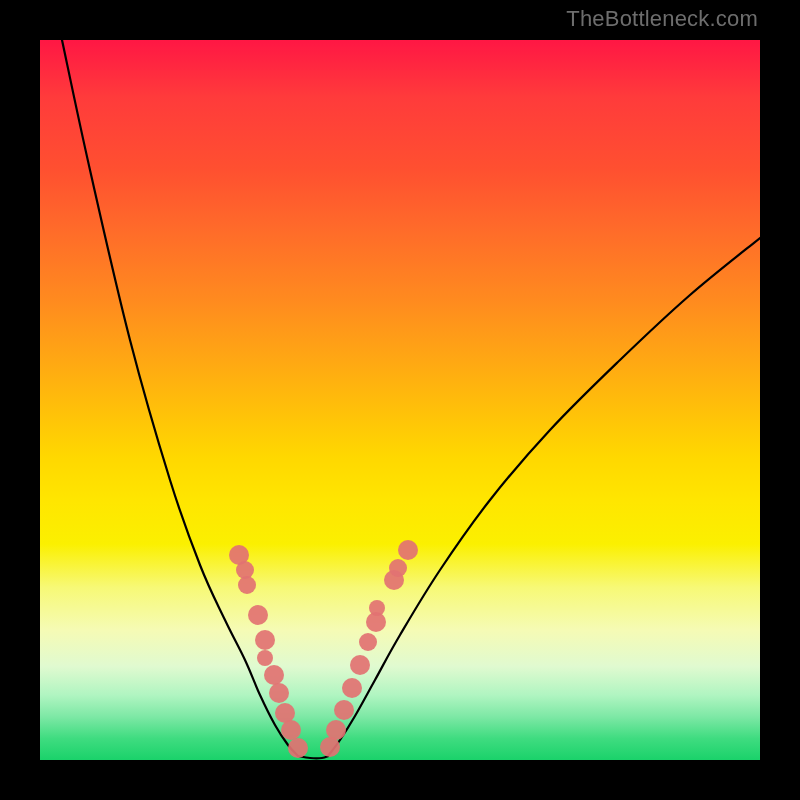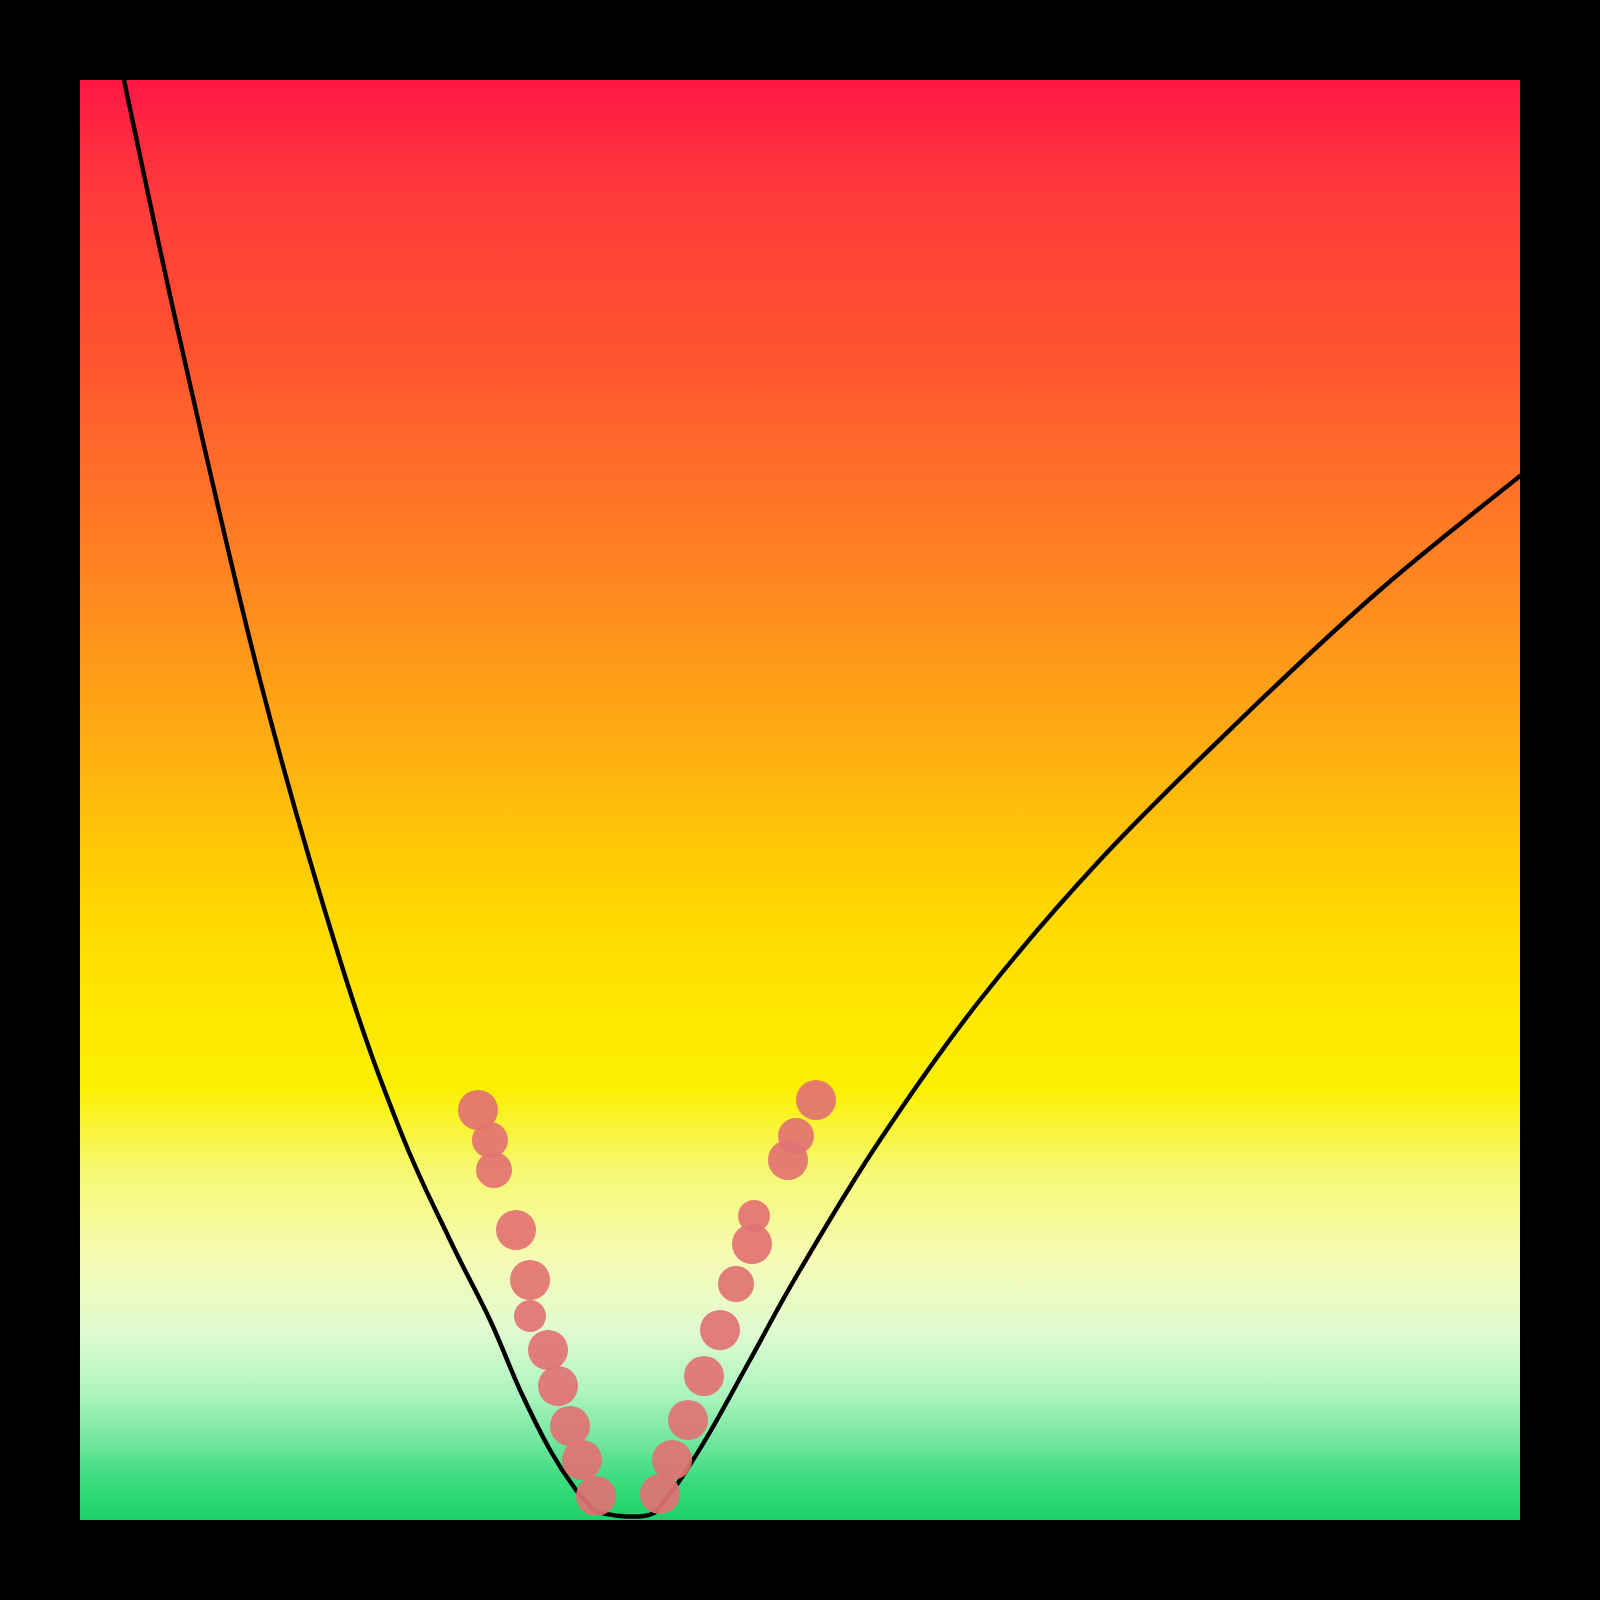--- a/index.html
+++ b/index.html
@@ -55,20 +55,21 @@
     left: 0;
     top: 0;
     width: 720px;
     height: 720px;
   }
 </style>
 </head>
 <body>
 
 <div class="container">
+  <div class="watermark">TheBottleneck.com</div>
   <div class="plot-area">
     <svg class="curves" viewBox="0 0 720 720" preserveAspectRatio="none">
       <g id="curve-group">
           <path d="M 22 0 C 27.04 23.4, 37.76 76, 50 130 C 62.24 184, 75.6 244.2, 90 300 C 104.4 355.8, 117.4 399.5, 130 440 C 142.6 480.5, 150.1 499.8, 160 525 C 169.9 550.2, 176.9 562.9, 185 580 C 193.1 597.1, 198.7 606.5, 205 620 C 211.3 633.5, 214.6 643.3, 220 655 C 225.4 666.7, 229.96 676, 235 685 C 240.04 694, 243.86 699.42, 248 705 C 252.14 710.58, 256.2 714.02, 258 716" fill="none" stroke="#000000" stroke-width="2.2" stroke-linecap="round"></path>
           <path d="M 288 716 C 290.16 713.12, 295.14 707.2, 300 700 C 304.86 692.8, 308.7 686.8, 315 676 C 321.3 665.2, 326.9 654.58, 335 640 C 343.1 625.42, 348.3 614.8, 360 595 C 371.7 575.2, 383.8 554.3, 400 530 C 416.2 505.7, 430.2 485.2, 450 460 C 469.8 434.8, 486.6 415.2, 510 390 C 533.4 364.8, 554.8 344.3, 580 320 C 605.2 295.7, 624.8 276.96, 650 255 C 675.2 233.04, 707.4 208.26, 720 198" fill="none" stroke="#000000" stroke-width="2.2" stroke-linecap="round"></path>
           <path d="M 258 716 C 260.16 716.36, 265.68 717.64, 270 718 C 274.32 718.36, 278.76 718.36, 282 718 C 285.24 717.64, 286.92 716.36, 288 716" fill="none" stroke="#000000" stroke-width="2.2" stroke-linecap="round"></path>
         </g>
       <g id="bead-group">
           <circle cx="199" cy="515" r="10" fill="#e27272" fill-opacity="0.92"></circle>
           <circle cx="205" cy="530" r="9" fill="#e27272" fill-opacity="0.92"></circle>

